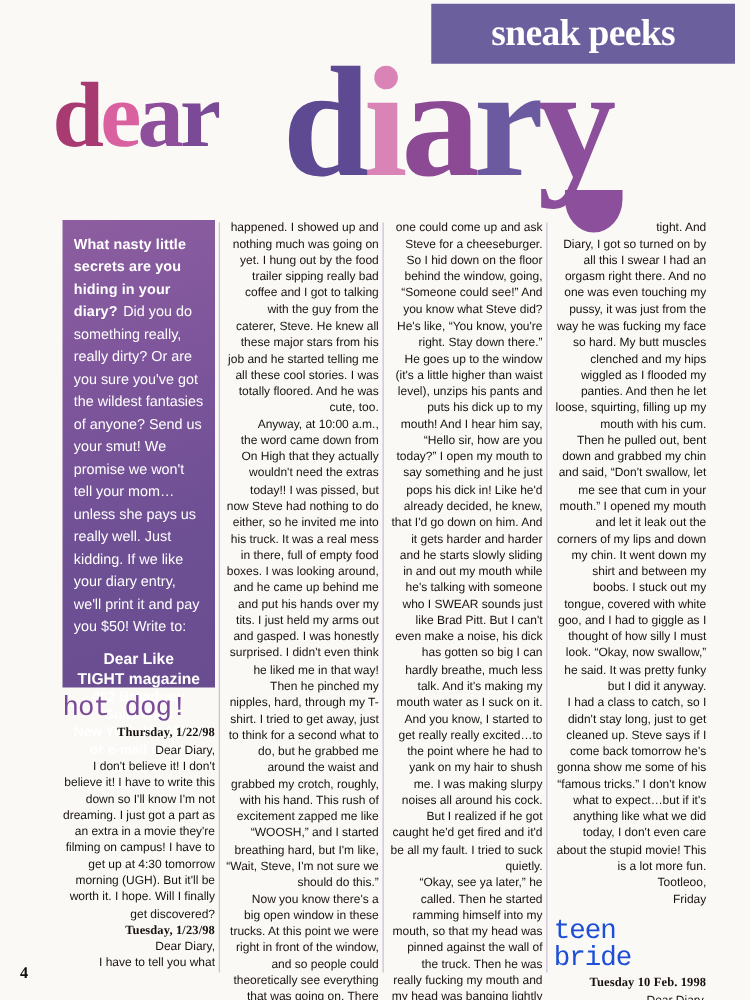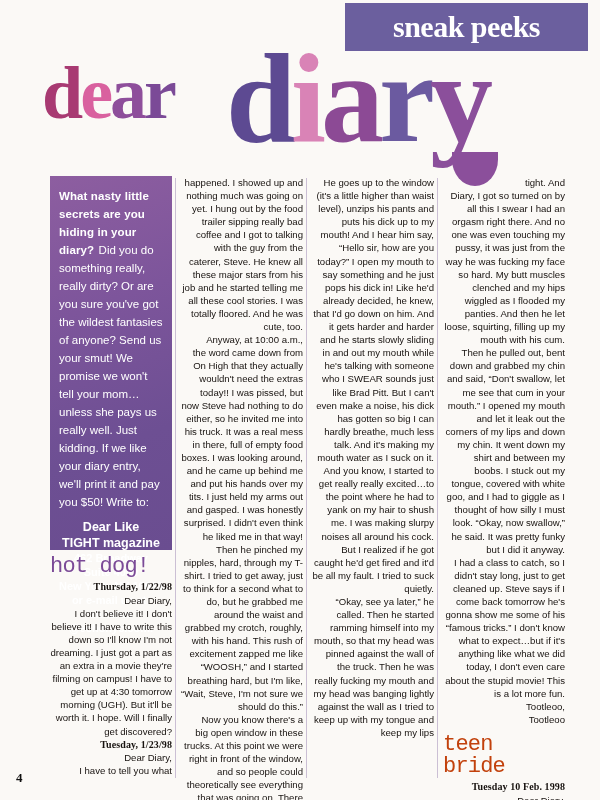--- a/index.html
+++ b/index.html
@@ -135,30 +135,31 @@
     <p>I have to tell you what</p>
   </div>
 
   <div class="col" id="col2">
     <p class="noindent">happened. I showed up and nothing much was going on yet. I hung out by the food trailer sipping really bad coffee and I got to talking with the guy from the caterer, Steve. He knew all these major stars from his job and he started telling me all these cool stories. I was totally floored. And he was cute, too.</p>
     <p>Anyway, at 10:00 a.m., the word came down from On High that they actually wouldn't need the extras today!! I was pissed, but now Steve had nothing to do either, so he invited me into his truck. It was a real mess in there, full of empty food boxes. I was looking around, and he came up behind me and put his hands over my tits. I just held my arms out and gasped. I was honestly surprised. I didn't even think he liked me in that way! Then he pinched my nipples, hard, through my T-shirt. I tried to get away, just to think for a second what to do, but he grabbed me around the waist and grabbed my crotch, roughly, with his hand. This rush of excitement zapped me like “WOOSH,” and I started breathing hard, but I'm like, “Wait, Steve, I'm not sure we should do this.”</p>
     <p>Now you know there's a big open window in these trucks. At this point we were right in front of the window, and so people could theoretically see everything that was going on. There was no one paying attention just then but I knew at any second some-</p>
   </div>
 
   <div class="col" id="col3">
+    <p class="noindent">one could come up and ask Steve for a cheeseburger. So I hid down on the floor behind the window, going, “Someone could see!” And you know what Steve did? He's like, “You know, you're right. Stay down there.”</p>
     <p>He goes up to the window (it's a little higher than waist level), unzips his pants and puts his dick up to my mouth! And I hear him say, “Hello sir, how are you today?” I open my mouth to say something and he just pops his dick in! Like he'd already decided, he knew, that I'd go down on him. And it gets harder and harder and he starts slowly sliding in and out my mouth while he's talking with someone who I SWEAR sounds just like Brad Pitt. But I can't even make a noise, his dick has gotten so big I can hardly breathe, much less talk. And it's making my mouth water as I suck on it. And you know, I started to get really really excited…to the point where he had to yank on my hair to shush me. I was making slurpy noises all around his cock. But I realized if he got caught he'd get fired and it'd be all my fault. I tried to suck quietly.</p>
     <p>“Okay, see ya later,” he called. Then he started ramming himself into my mouth, so that my head was pinned against the wall of the truck. Then he was really fucking my mouth and my head was banging lightly against the wall as I tried to keep up with my tongue and keep my lips</p>
   </div>
 
   <div class="col" id="col4">
     <p class="noindent" style="text-indent:76px;">tight. And Diary, I got so turned on by all this I swear I had an orgasm right there. And no one was even touching my pussy, it was just from the way he was fucking my face so hard. My butt muscles clenched and my hips wiggled as I flooded my panties. And then he let loose, squirting, filling up my mouth with his cum.</p>
     <p>Then he pulled out, bent down and grabbed my chin and said, “Don't swallow, let me see that cum in your mouth.” I opened my mouth and let it leak out the corners of my lips and down my chin. It went down my shirt and between my boobs. I stuck out my tongue, covered with white goo, and I had to giggle as I thought of how silly I must look. “Okay, now swallow,” he said. It was pretty funky but I did it anyway.</p>
     <p>I had a class to catch, so I didn't stay long, just to get cleaned up. Steve says if I come back tomorrow he's gonna show me some of his “famous tricks.” I don't know what to expect…but if it's anything like what we did today, I don't even care about the stupid movie! This is a lot more fun.</p>
     <p class="signoff">Tootleoo,</p>
-    <p class="signoff">Tootleoo</p>
-    <h2 class="sect-head" style="margin-top: 8px; color: #c2410c;">teen bride</h2>
+    <p class="signoff">Friday</p>
+    <h2 class="sect-head" style="margin-top: 8px; color: #1d4ed8;">teen bride</h2>
     <p class="date">Tuesday 10 Feb. 1998</p>
     <p class="noindent">Dear Diary,</p>
     <p>I can't believe I'm only 18 years old and I'm supposed</p>
   </div>
 
   <div class="folio">4</div>
 </div>
 
 </body></html>

